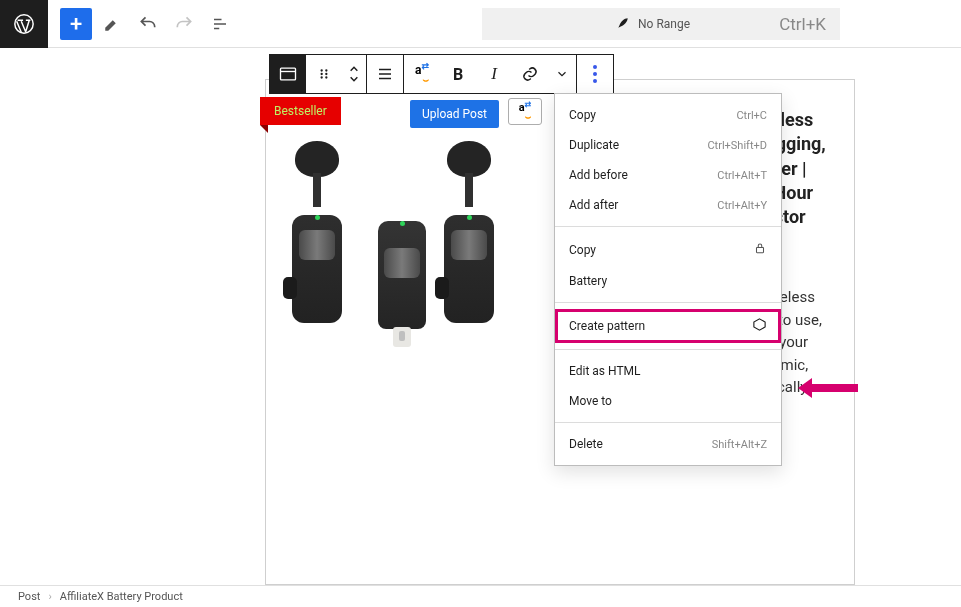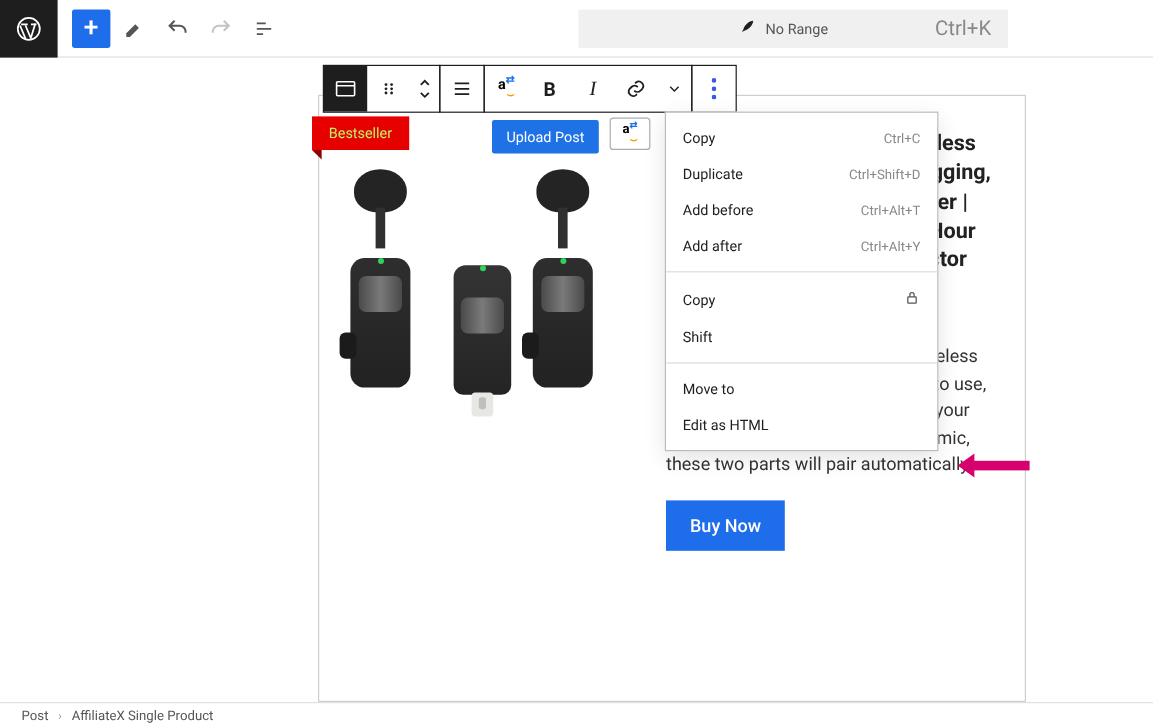--- a/index.html
+++ b/index.html
@@ -240,36 +240,50 @@
     </div>
     <div class="sec">
       <div class="mi">
           <span>Copy</span>
         <span><svg width="14" height="14" viewBox="0 0 24 24" fill="none" stroke="#555" stroke-width="1.8">
               <rect x="6" y="11" width="12" height="9" rx="1"></rect>
               <path d="M9 11V8a3 3 0 116 0v3"></path>
             </svg></span>
       </div>
       <div class="mi">
-          <span>Shift</span>
-        </div>
-    </div>
-    <div class="sec">
+          <span>Battery</span>
+        </div>
+    </div>
+    <div class="sec">
+      <div class="mi hl">
+          <span>Create pattern</span>
+        <span><svg width="15" height="15" viewBox="0 0 24 24" fill="none" stroke="#1e1e1e" stroke-width="1.8">
+              <path d="M12 3l9 5v8l-9 5-9-5V8l9-5z"></path>
+            </svg></span>
+      </div>
+    </div>
+    <div class="sec">
+      <div class="mi">
+          <span>Edit as HTML</span>
+        </div>
       <div class="mi">
           <span>Move to</span>
         </div>
-      <div class="mi">
-          <span>Edit as HTML</span>
+    </div>
+    <div class="sec">
+      <div class="mi">
+          <span>Delete</span>
+          <span class="sc">Shift+Alt+Z</span>
         </div>
     </div>
   </div>
 </div>
 
 <div class="ann-arrow">
     <div class="head"></div>
     <div class="shaft"></div>
   </div>
 
 <div class="bcrumb">
   <span>Post</span>
   <span class="sep">›</span>
-  <span>AffiliateX Single Product</span>
+  <span>AffiliateX Battery Product</span>
 </div>
 
 </body></html>

